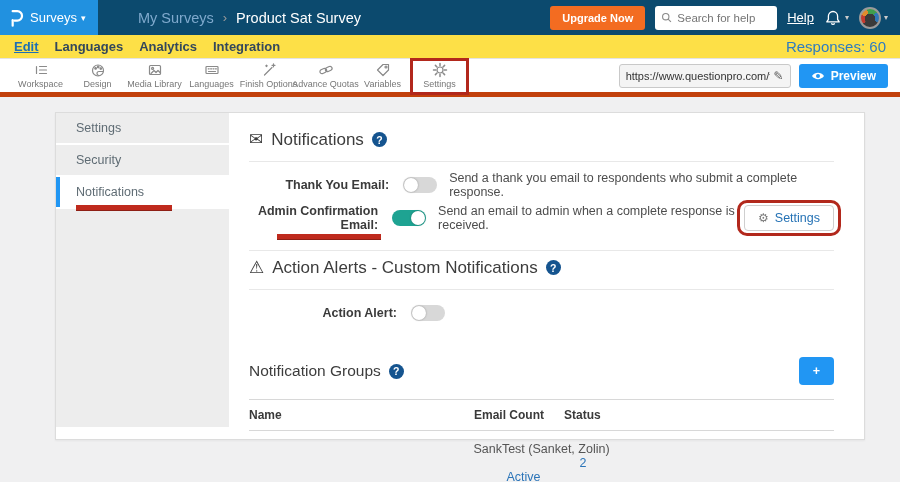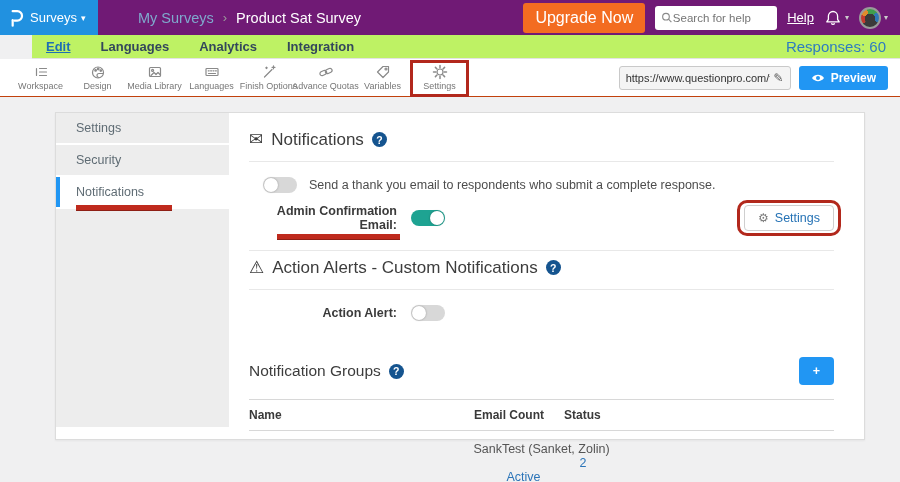--- a/index.html
+++ b/index.html
@@ -1,47 +1,47 @@
 <!DOCTYPE html>
 <html><head>
 <meta charset="utf-8">
 <style>
   * { margin:0; padding:0; box-sizing:border-box; }
   html,body { width:900px; height:482px; overflow:hidden; font-family:"Liberation Sans","DejaVu Sans",sans-serif; background:#f0f0f1; }
 
   
-  .topbar { height:35px; background:#701a75; display:flex; align-items:center; }
+  .topbar { height:35px; background:#0c4a6e; display:flex; align-items:center; }
   .logo-area { width:98px; height:35px; background:#2191e0; display:flex; align-items:center; padding:0 6px 0 8px; gap:5px; flex-shrink:0; }
   .logo-area svg { flex-shrink:0; }
   .product-menu { color:#fff; font-size:13px; cursor:pointer; display:flex; align-items:center; gap:4px; }
   .caret { font-size:9px; color:#fff; }
   .breadcrumb { display:flex; align-items:center; gap:9px; margin-left:18px; font-size:14.5px; }
   .bc-parent { color:#7fa9cd;margin-left:22px; }
   .bc-sep { color:#9a9a9a; font-size:13px; }
   .bc-current { color:#fff; font-weight:400; }
   .topbar-right { margin-left:auto; display:flex; align-items:center; gap:10px; padding-right:12px; }
-  .upgrade-btn { background:#f36c21; color:#fff; font-size:16px; font-weight:400; border:none; border-radius:3px; padding:6px 12px; cursor:pointer; }
-  .help-search { width:122px; height:24px; background:#fff; border-radius:3px; display:flex; align-items:center; padding:0 6px; }
+  .upgrade-btn { background:#f36c21; color:#fff; font-size:11px; font-weight:700; border:none; border-radius:3px; padding:6px 12px; cursor:pointer; }
+  .help-search { width:122px; height:24px; background:#fff; border-radius:3px; display:flex; align-items:center; padding:0 6px; gap:5px; }
   .help-search input { border:none; outline:none; width:100%; font-size:11.5px; color:#555; font-family:inherit; }
   .help-label { color:#fff; font-size:13px; cursor:pointer;text-decoration:underline; }
   .bell-wrap,.avatar-wrap { display:flex; align-items:center; gap:3px; cursor:pointer; }
   .bell-wrap .caret,.avatar-wrap .caret { color:#ccc; font-size:8px; }
   .avatar { width:22px; height:22px; border-radius:50%; border:2px solid #9a9a9a;
     background:
       radial-gradient(circle at 50% 55%, #3a3a3a 0 38%, rgba(0,0,0,0) 40%),
       conic-gradient(from 230deg, #c43a2f 0 60deg, #e08b2d 60deg 110deg, #3f9e4d 110deg 180deg, #2f77b5 180deg 250deg, #3a3a3a 250deg 360deg); }
 
   
-  .subnav { height:24px; background:#bef264; border-bottom:1px solid #e3e3e3; display:flex; align-items:center; padding:0 14px; gap:30px;margin-left:32px; }
+  .subnav { height:24px; background:#fde047; border-bottom:1px solid #e3e3e3; display:flex; align-items:center; padding:0 14px; gap:16px; }
   .subnav .tab { font-size:13px; font-weight:700; color:#33475b; cursor:pointer; text-decoration:none; }
   .subnav .tab.active { color:#1e6fb4; text-decoration:underline; }
   .responses { margin-left:auto; font-size:15px; color:#2e7cc0; }
 
   
-  .toolbar { height:38px; background:#fff; border-bottom:1px solid #c2410c; display:flex; align-items:center; padding-left:12px; }
+  .toolbar { height:38px; background:#fff; border-bottom:5px solid #c2410c; display:flex; align-items:center; padding-left:12px; }
   .tool-item { width:57px; display:flex; flex-direction:column; align-items:center; gap:1px; cursor:pointer; }
   .tool-item svg { stroke:#8a8a8a; fill:none; stroke-width:1.2; stroke-linecap:round; stroke-linejoin:round; }
   .tool-label { font-size:9px; color:#777; white-space:nowrap; }
   .tool-ring-wrap { position:relative; }
   .ann-ring-toolbar { position:absolute; top:-4px; bottom:-6px; left:-1px; right:-1px; border:3px solid #b2281c; pointer-events:none; }
   .toolbar-right { margin-left:auto; display:flex; align-items:center; gap:8px; padding-right:12px; }
   .url-box { width:172px; height:24px; background:#f4f4f4; border:1px solid #c9c9c9; border-radius:3px; display:flex; align-items:center; padding:0 6px; gap:4px; }
   .url-box input { border:none; outline:none; background:transparent; width:100%; font-size:11px; color:#333; font-family:inherit; }
   .pencil { color:#555; font-size:12px; cursor:pointer; }
   .preview-btn { background:#2196f3; border:none; color:#fff; font-size:12px; font-weight:700; border-radius:3px; height:24px; padding:0 12px; display:flex; align-items:center; gap:6px; cursor:pointer; }
@@ -243,36 +243,40 @@
     <div class="main">
 
       <div class="sec-head">
         <span class="glyph-icon">✉</span>
         <span>Notifications</span>
         <span class="help-circle">?</span>
       </div>
       <hr class="divider">
 
       <div class="email-row">
+        <span class="row-label">
+          <span class="inner">Thank You Email:</span>
+        </span>
         <span class="toggle off">
             <span class="knob"></span>
           </span>
         <span class="row-desc">Send a thank you email to respondents who submit a complete response.</span>
       </div>
 
       <div class="email-row">
         <span class="row-label">
           <span class="inner">Admin Confirmation Email:</span>
           <span class="inner" style="position:absolute; left:30px; right:0; bottom:0; height:0;">
             <span class="ann-underline-label"></span>
           </span>
         </span>
         <span class="toggle on">
             <span class="knob"></span>
           </span>
+        <span class="row-desc">Send an email to admin when a complete response is received.</span>
         <span class="ring-wrap">
           <button class="settings-btn">
             <span class="gear">⚙</span>
             <span>Settings</span>
           </button>
           <span class="ann-ring-btn"></span>
         </span>
       </div>
 
       <hr class="divider" style="margin-top:16px;">

